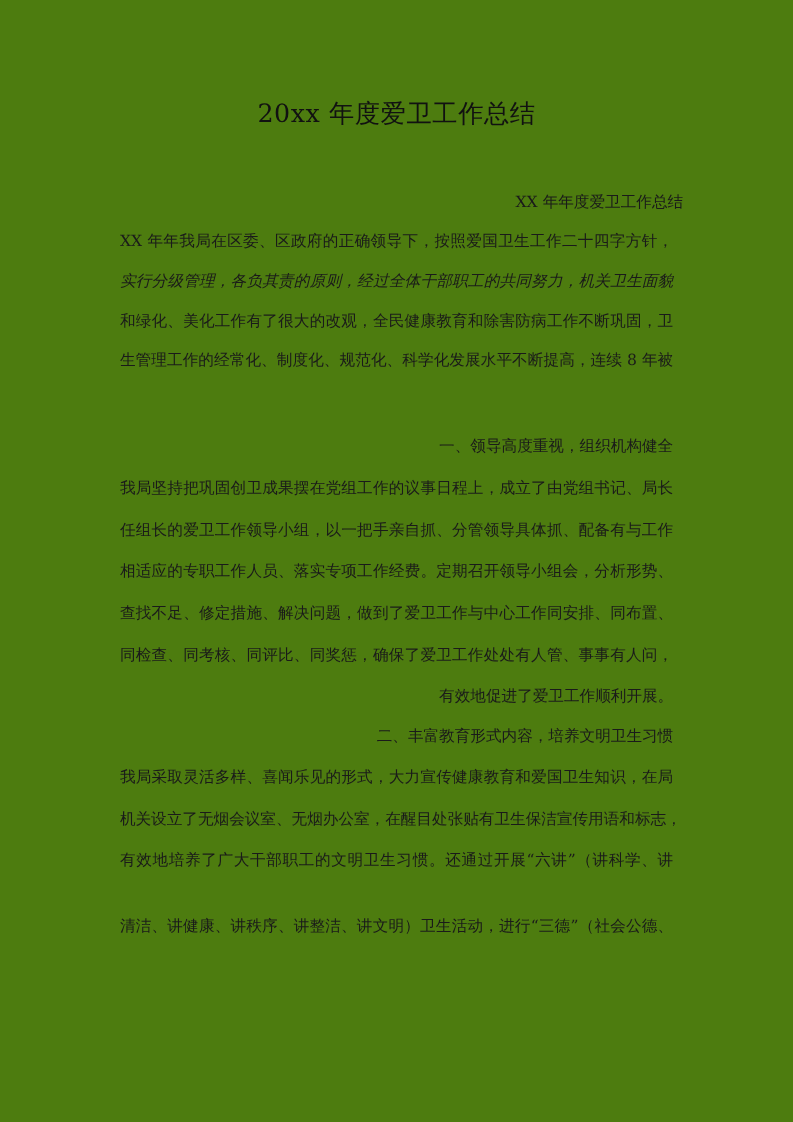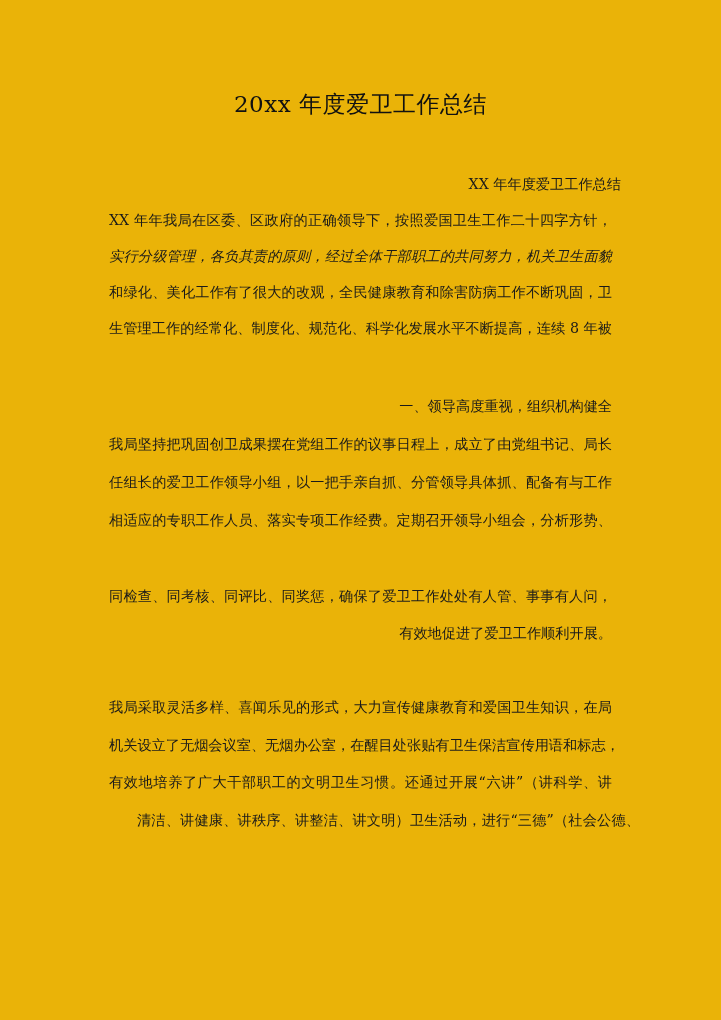--- a/index.html
+++ b/index.html
@@ -14,21 +14,21 @@
     overflow: hidden;
     font-family: "DejaVu Serif", "Liberation Serif", serif;
     color: #111111;
   }
   .page {
     position: absolute;
     left: 0;
     top: 0;
     width: 721px;
     height: 1020px;
-    background: #eab308;
+    background: #4d7c0f;
   }
   .title {
     position: absolute;
     left: 0;
     width: 721px;
     top: 88px;
     text-align: center;
     font-size: 23px;
     line-height: 32px;
     color: #111111;
@@ -60,21 +60,23 @@
   <div class="line justify" style="top:210px;">XX 年年我局在区委、区政府的正确领导下，按照爱国卫生工作二十四字方针，</div>
   <div class="line justify" style="top:246px;font-style:italic;">实行分级管理，各负其责的原则，经过全体干部职工的共同努力，机关卫生面貌</div>
   <div class="line justify" style="top:282px;">和绿化、美化工作有了很大的改观，全民健康教育和除害防病工作不断巩固，卫</div>
   <div class="line justify" style="top:318px;">生管理工作的经常化、制度化、规范化、科学化发展水平不断提高，连续 8 年被</div>
 
   <div class="line" style="top:396px;">一、领导高度重视，组织机构健全</div>
 
   <div class="line justify" style="top:434px;">我局坚持把巩固创卫成果摆在党组工作的议事日程上，成立了由党组书记、局长</div>
   <div class="line justify" style="top:472px;">任组长的爱卫工作领导小组，以一把手亲自抓、分管领导具体抓、配备有与工作</div>
   <div class="line justify" style="top:510px;">相适应的专职工作人员、落实专项工作经费。定期召开领导小组会，分析形势、</div>
+  <div class="line justify" style="top:548px;">查找不足、修定措施、解决问题，做到了爱卫工作与中心工作同安排、同布置、</div>
   <div class="line justify" style="top:586px;">同检查、同考核、同评比、同奖惩，确保了爱卫工作处处有人管、事事有人问，</div>
   <div class="line" style="top:623px;">有效地促进了爱卫工作顺利开展。</div>
 
+  <div class="line" style="top:660px;">二、丰富教育形式内容，培养文明卫生习惯</div>
 
   <div class="line justify" style="top:697px;">我局采取灵活多样、喜闻乐见的形式，大力宣传健康教育和爱国卫生知识，在局</div>
   <div class="line justify" style="top:735px;">机关设立了无烟会议室、无烟办公室，在醒目处张贴有卫生保洁宣传用语和标志，</div>
   <div class="line justify" style="top:772px;">有效地培养了广大干部职工的文明卫生习惯。还通过开展“六讲”（讲科学、讲</div>
-  <div class="line justify" style="top:810px;margin-left:28px;">清洁、讲健康、讲秩序、讲整洁、讲文明）卫生活动，进行“三德”（社会公德、</div>
+  <div class="line justify" style="top:832px;">清洁、讲健康、讲秩序、讲整洁、讲文明）卫生活动，进行“三德”（社会公德、</div>
 </div>
 
 </body></html>

